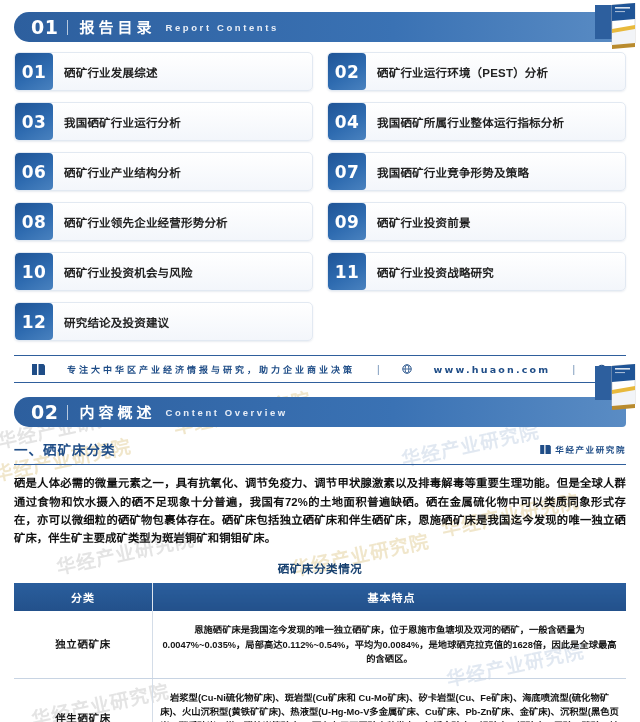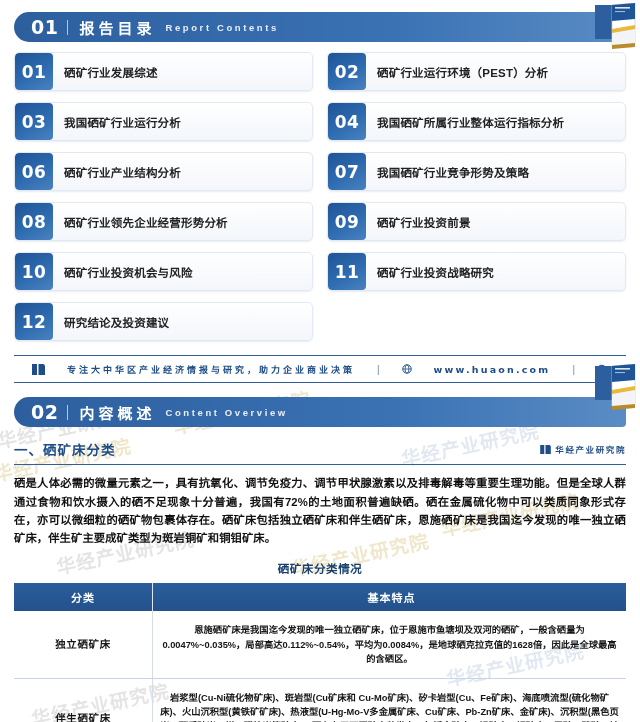--- a/index.html
+++ b/index.html
@@ -39,21 +39,21 @@
     z-index:2;
   }
   .sec-head .num{
     font-size:19px;font-weight:bold;color:#ffffff;
     padding:0 9px 0 17px;letter-spacing:.5px;
     font-family:"DejaVu Sans",sans-serif;
   }
   .sec-head .vbar{width:1px;height:15px;background:rgba(255,255,255,.65);}
   .sec-head .cn{
     font-size:15px;font-weight:bold;color:#fff;
-    letter-spacing:4px;padding:0 10px 0 11px;
+    letter-spacing:4px;padding:0 10px 0 11px;font-family:Liberation Mono, monospace;
   }
   .sec-head .en{
     font-size:9.5px;color:#e8eef7;letter-spacing:2.6px;font-weight:bold;
   }
 
   
   .book{
     position:absolute;top:3px;right:3px;
     width:42px;height:46px;z-index:5;
   }

